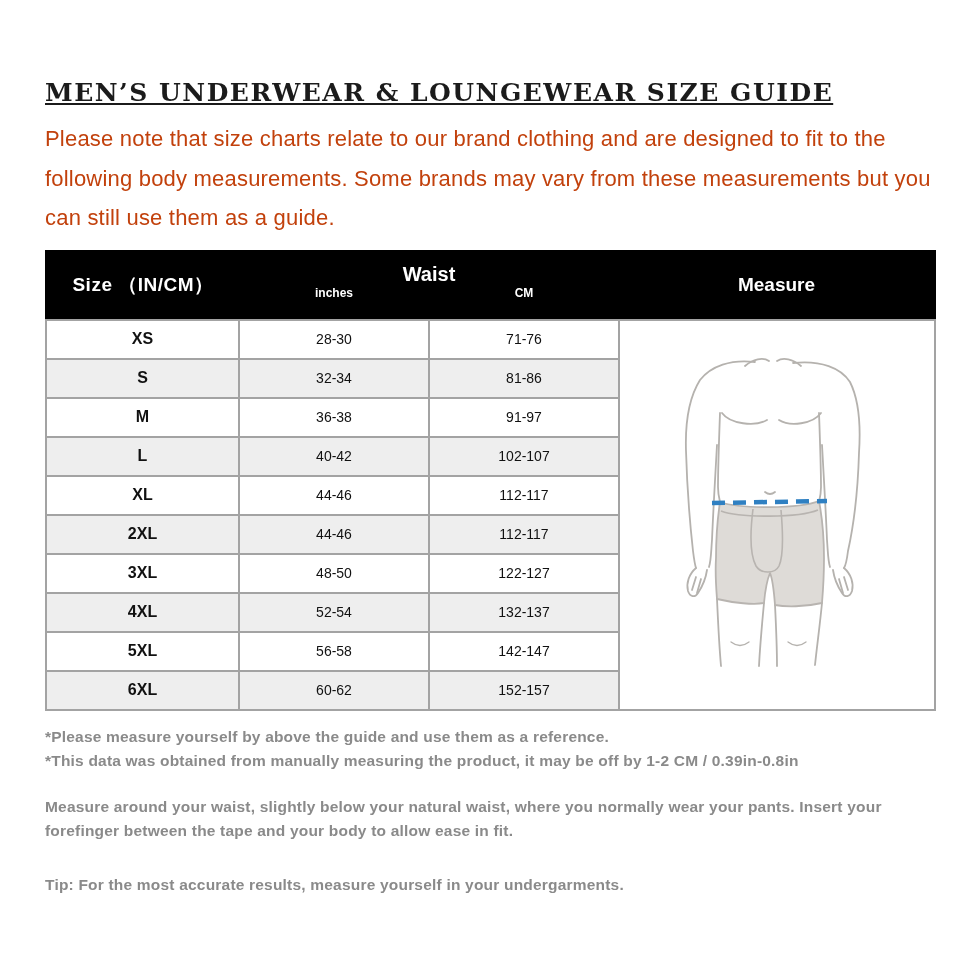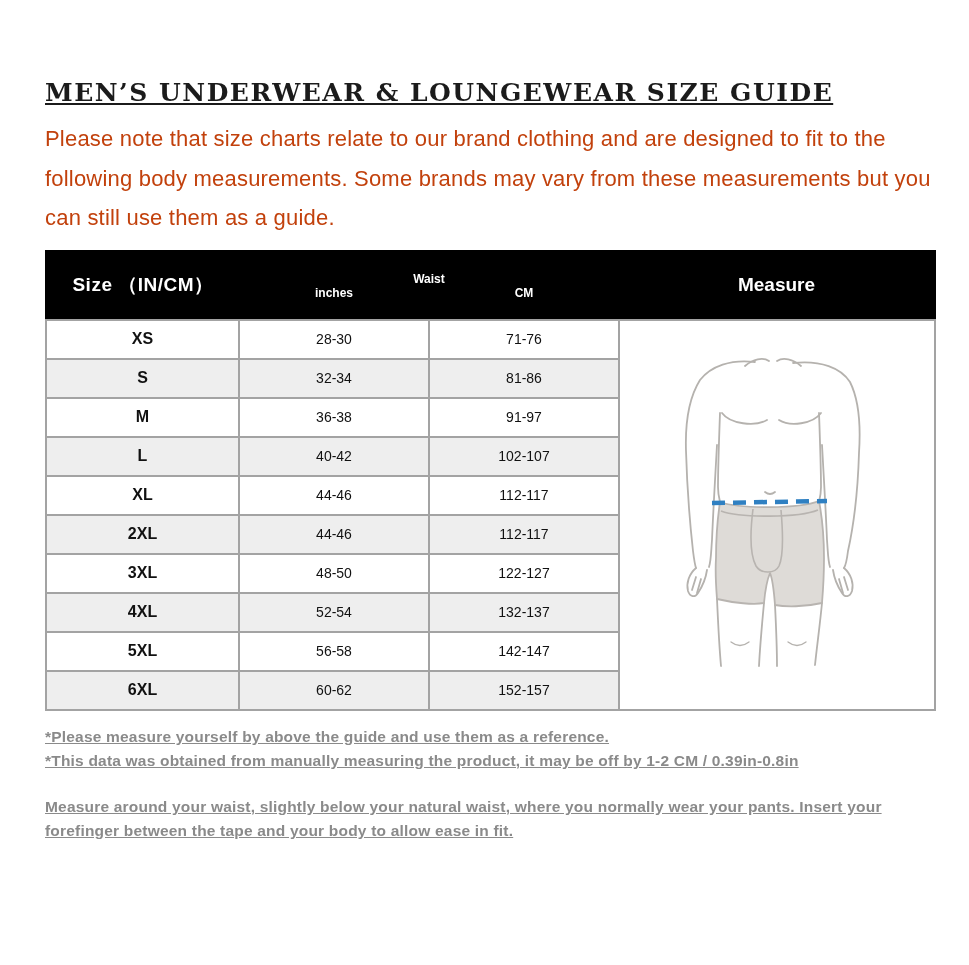--- a/index.html
+++ b/index.html
@@ -43,21 +43,21 @@
   }
   table.size-table thead th {
     background: #000000;
     color: #ffffff;
     border: none;
     font-weight: 700;
     text-align: center;
     padding: 0;
   }
   th.size-h { font-size: 19px; letter-spacing: 0.5px; }
-  th.waist-h { font-size: 12px; height: 34px; vertical-align: bottom; padding-bottom: 2px; }
+  th.waist-h { font-size: 20px; height: 34px; vertical-align: bottom; padding-bottom: 2px; }
   th.sub-h { font-size: 12px; height: 33px; vertical-align: top; padding-top: 2px; }
   th.measure-h { font-size: 19px; }
   table.size-table tbody td {
     border: 2px solid #a3a3a3;
     text-align: center;
     vertical-align: middle;
     height: 37px;
     padding: 0;
     color: #111111;
     background: #ffffff;
@@ -73,21 +73,20 @@
   .figure-wrap { width: 100%; height: 380px; display: flex; align-items: flex-start; justify-content: center; }
   .notes { margin-top: 14px; }
   .notes p, .section p {
     margin: 0;
     width: 893px;
     font-size: 15.5px;
     font-weight: 700;
     line-height: 1.55;
     color: #8a8a8a;
     letter-spacing: 0.2px;
-    text-decoration: underline;
   }
   .section { margin-top: 22px; }
   .section .tip { margin-top: 30px; }
 </style>
 </head>
 <body>
 
 <div class="page">
 
   <h1 class="page-title">MEN’S UNDERWEAR &amp; LOUNGEWEAR SIZE GUIDE</h1>
@@ -219,15 +218,16 @@
     </tbody>
   </table>
 
   <div class="notes">
     <p>*Please measure yourself by above the guide and use them as a reference.</p>
     <p>*This data was obtained from manually measuring the product, it may be off by 1-2 CM / 0.39in-0.8in</p>
   </div>
 
   <div class="section">
     <p>Measure around your waist, slightly below your natural waist, where you normally wear your pants. Insert your forefinger between the tape and your body to allow ease in fit.</p>
+    <p class="tip">Tip: For the most accurate results, measure yourself in your undergarments.</p>
   </div>
 
 </div>
 
 </body></html>

